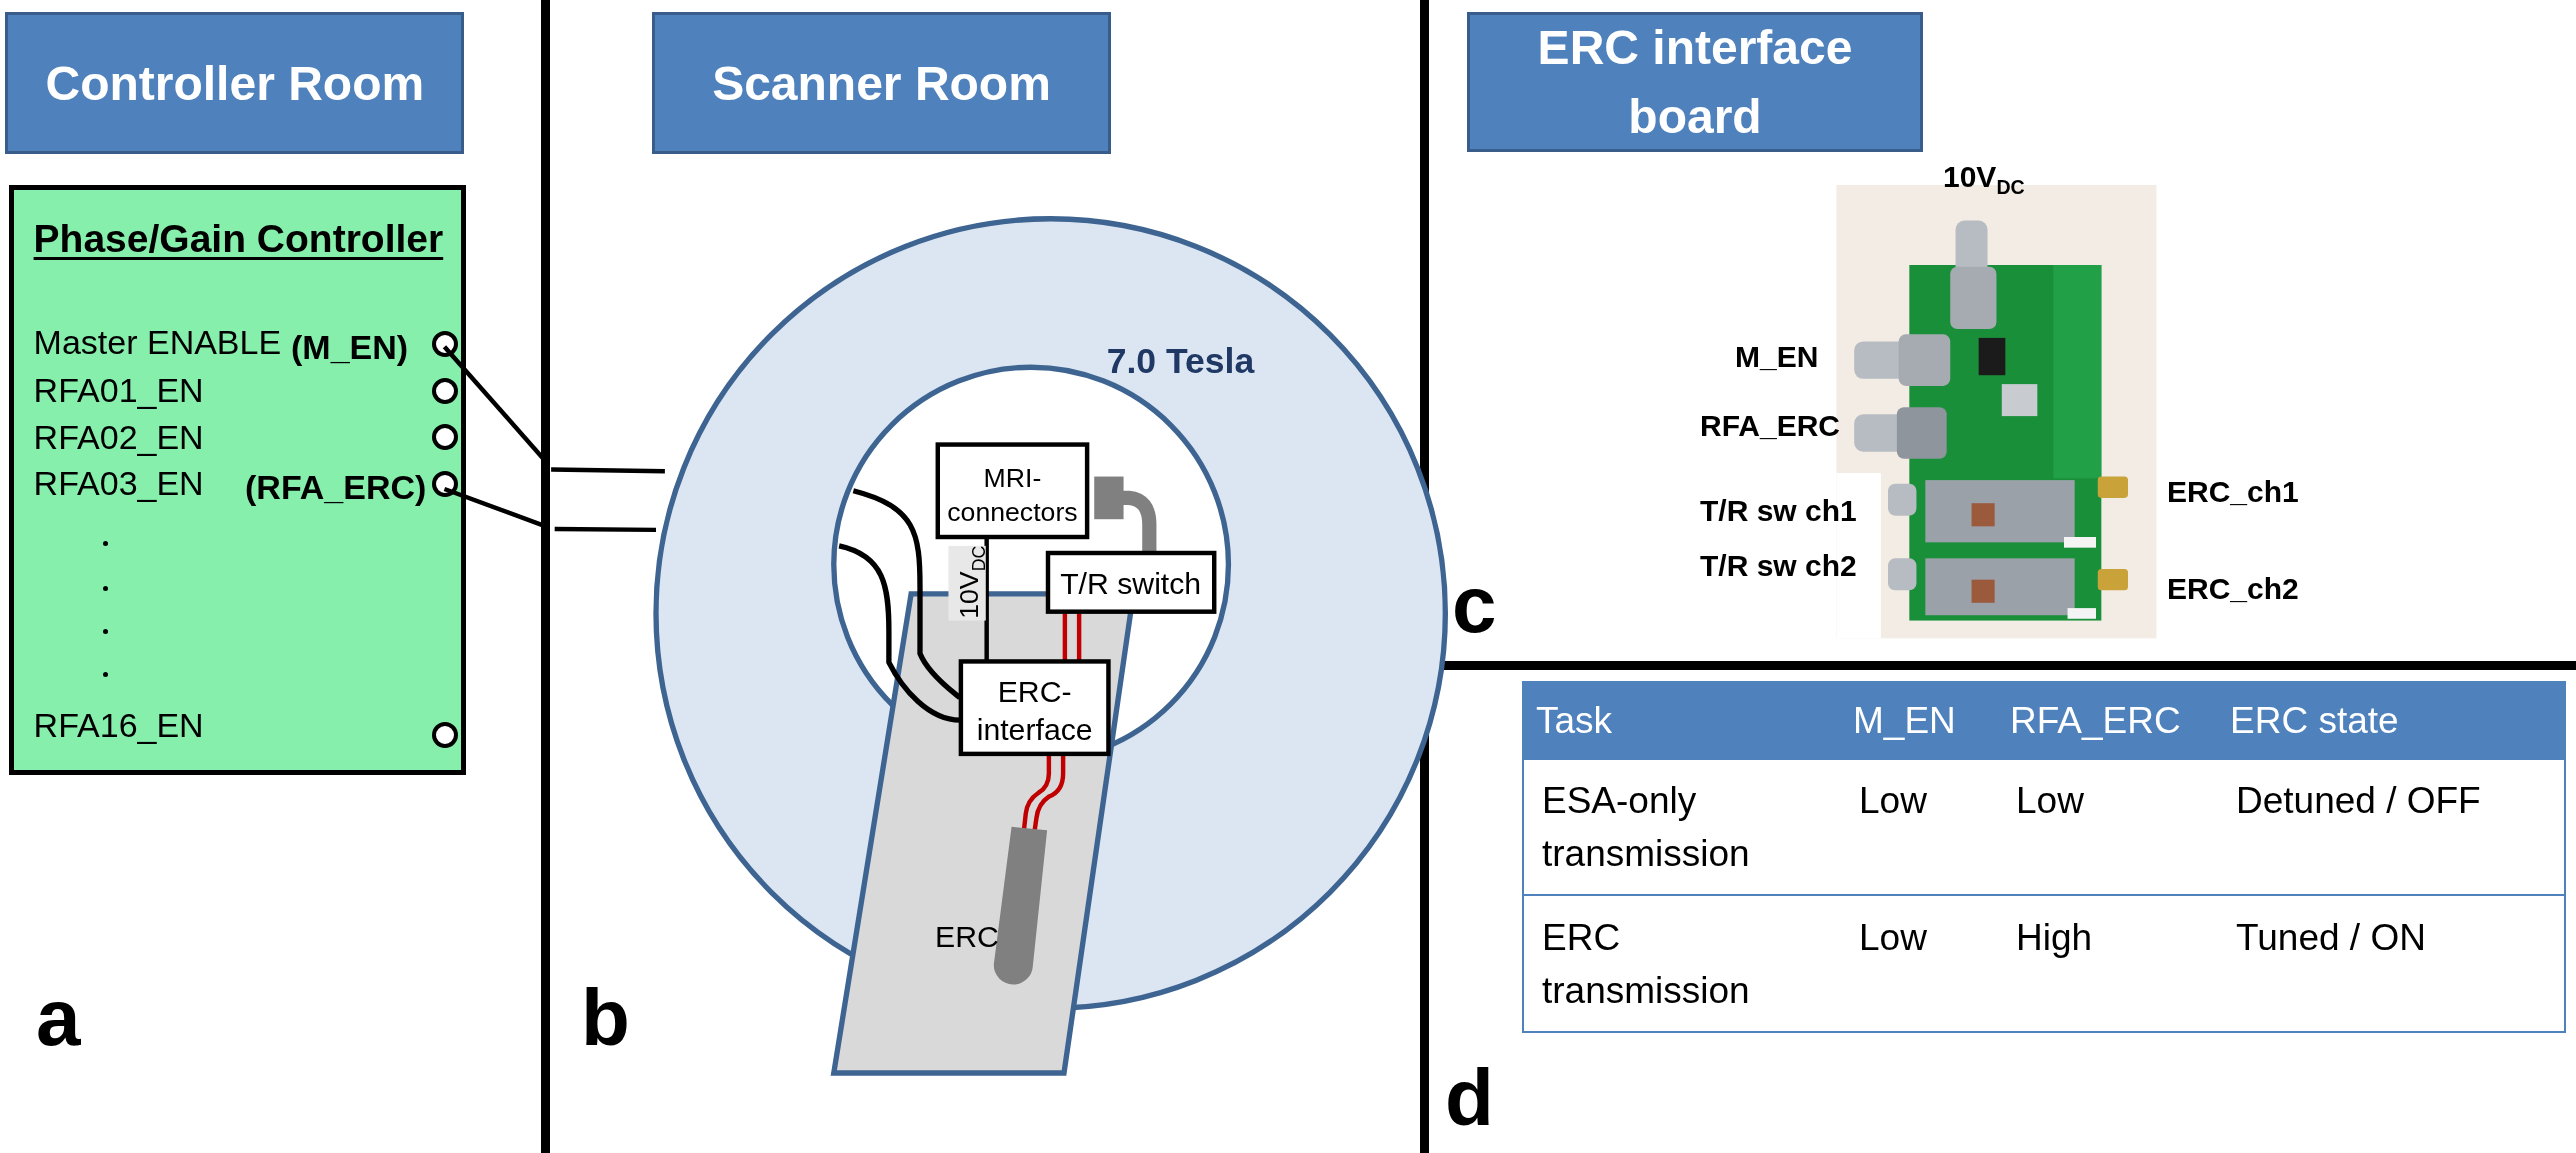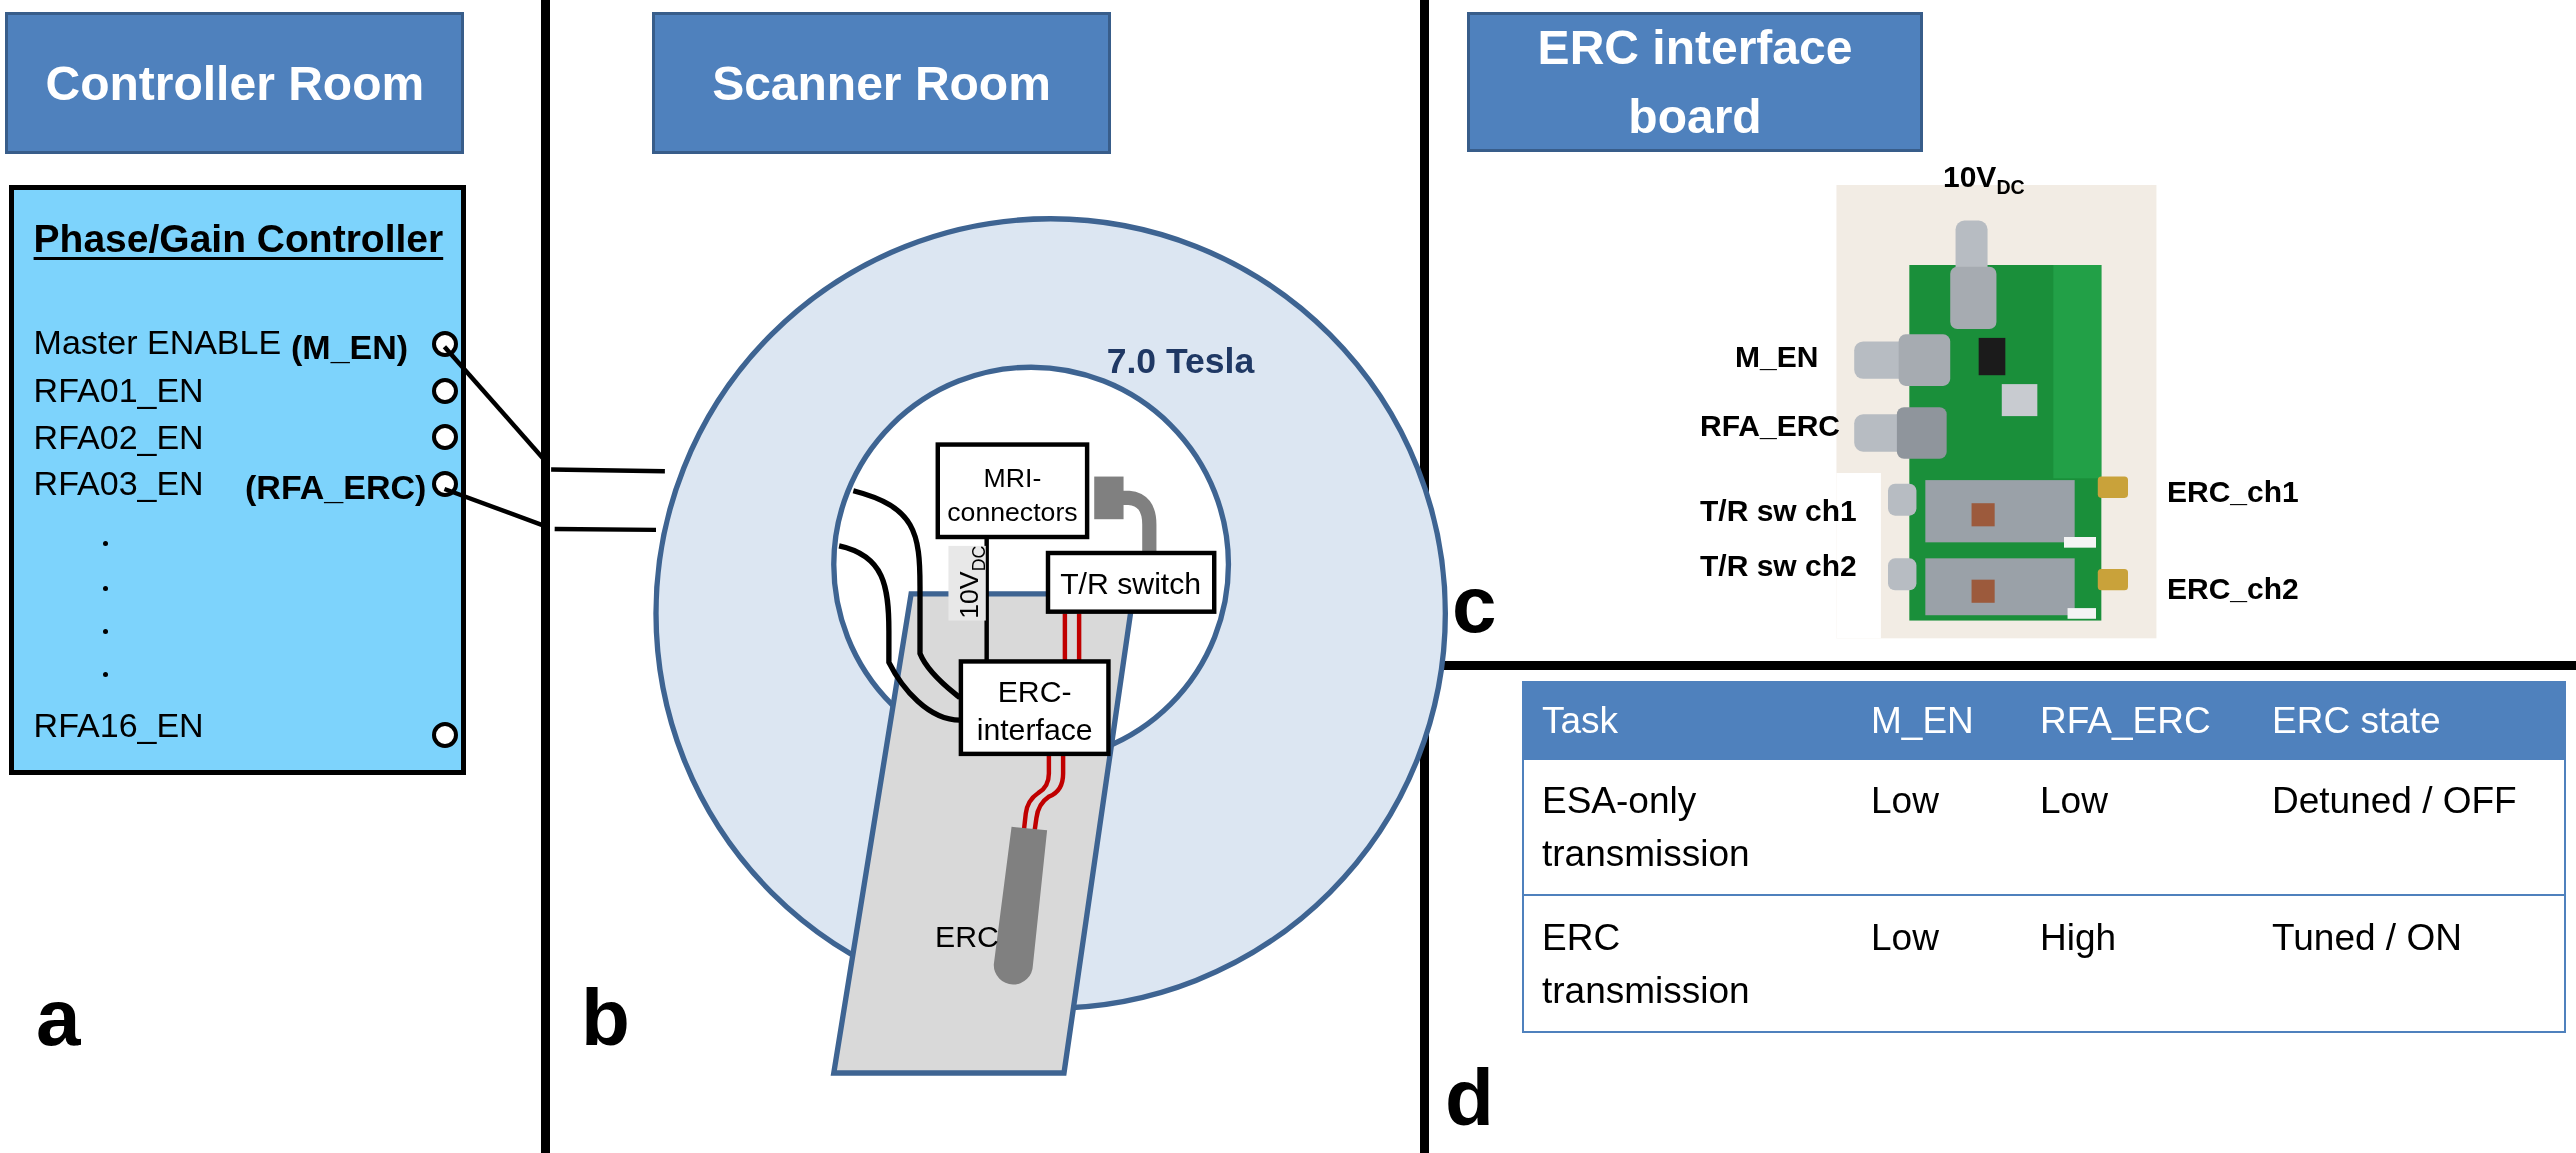--- a/index.html
+++ b/index.html
@@ -4,34 +4,34 @@
 <style>
   html, body { margin:0; padding:0; background:#ffffff; }
   body { width:2576px; height:1154px; position:relative; overflow:hidden;
          font-family:"Liberation Sans", "DejaVu Sans", sans-serif; color:#000; }
   .abs { position:absolute; }
   .vdiv { position:absolute; background:#000; }
   .hdr { position:absolute; background:#4f81bd; border:3.6px solid #385d8a; color:#fff;
          font-weight:bold; display:flex; align-items:center; justify-content:center;
          text-align:center; box-sizing:border-box; font-size:48px; line-height:1.45; }
   .ctrl { position:absolute; left:9px; top:185px; width:457px; height:590px;
-          border:5.3px solid #000; box-sizing:border-box; background:#7dd3fc; }
+          border:5.3px solid #000; box-sizing:border-box; background:#86efac; }
   .ctrl-title { position:absolute; left:19.6px; top:27px; font-size:39px; font-weight:bold;
                 text-decoration:underline; text-underline-offset:5.3px; white-space:nowrap; }
   .ctrl-row { position:absolute; left:19.6px; font-size:34px; white-space:nowrap; }
   .ctrl-tag { position:absolute; font-size:34px; font-weight:bold; white-space:nowrap; }
   .port { position:absolute; width:18px; height:18px; border:4.4px solid #000; border-radius:50%; background:#fff; }
   .dot { position:absolute; left:89px; width:5.3px; height:5.3px; background:#000; border-radius:50%; }
   .panel-letter { position:absolute; font-size:80px; font-weight:bold; line-height:1; }
   svg text { font-family:"Liberation Sans", "DejaVu Sans", sans-serif; }
   .photo-label { position:absolute; font-size:30px; font-weight:bold; white-space:nowrap; }
   table.tasks { position:absolute; left:1522px; top:681px; width:1044px; border-collapse:collapse;
                 font-size:37px; }
   table.tasks th { background:#4f81bd; color:#fff; text-align:left; font-weight:normal;
-                   padding:9px 18px; height:57px; }
+                   padding:9px 12px; height:57px; }
   table.tasks td { vertical-align:top; padding:14.2px 18px; line-height:53px;
                    border-top:2.7px solid #4f81bd; height:98px; }
   table.tasks { border:2.7px solid #4f81bd; }
 </style>
 </head>
 <body>
 
 <div class="vdiv" style="left:541px;top:0;width:9px;height:1154px;"></div>
 <div class="vdiv" style="left:1420px;top:0;width:9px;height:1154px;"></div>
 <div class="vdiv" style="left:1420px;top:661px;width:1156px;height:9px;"></div>

